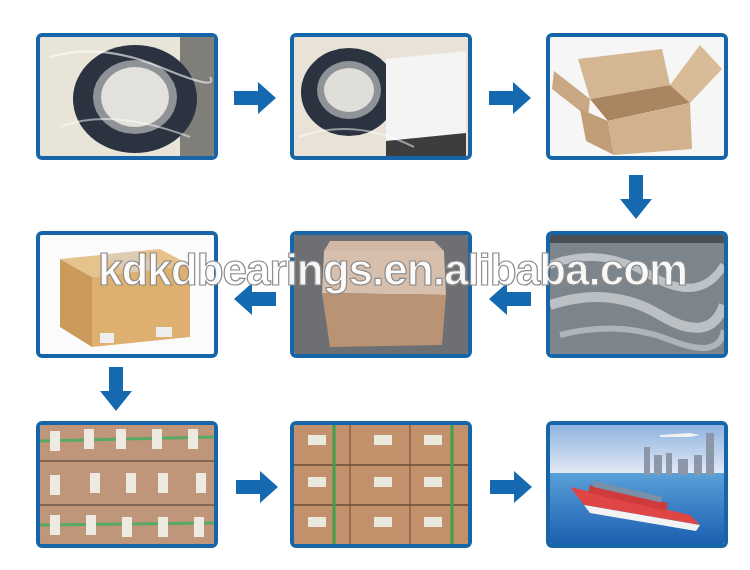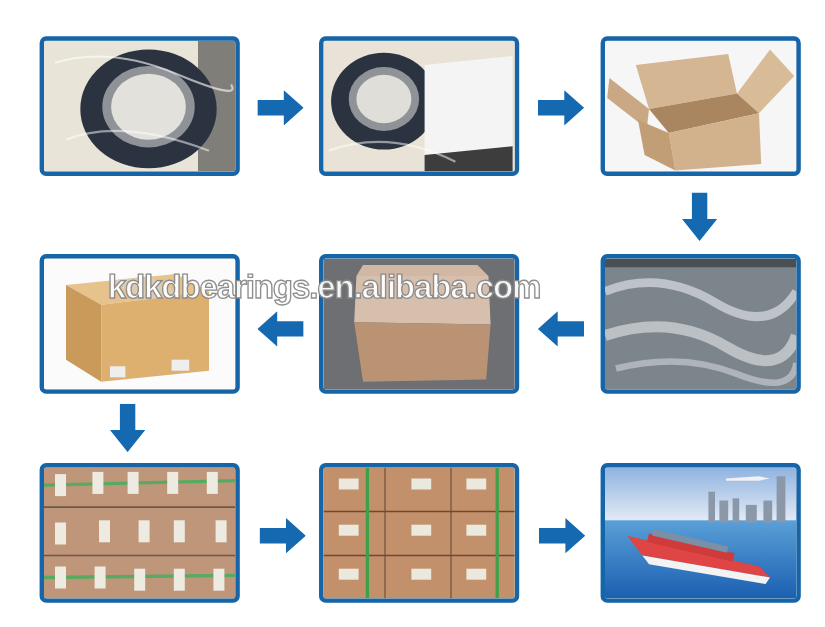--- a/index.html
+++ b/index.html
@@ -8,21 +8,21 @@
   .frame {
     position: absolute; width: 182px; height: 127px;
     border: 4px solid #1565a8; border-radius: 6px; overflow: hidden;
     background: #ddd;
   }
   .frame .scene { position: absolute; inset: 0; }
   .arrow { position: absolute; }
   .arrow svg { display: block; }
   .watermark {
     position: absolute; left: 98px; top: 245px; width: 560px;
-    font-size: 30px; font-weight: bold; color: #ffffff; letter-spacing: -1px;
+    font-size: 44px; font-weight: bold; color: #ffffff; letter-spacing: -1px;
     -webkit-text-stroke: 1.2px #8a8a8a;
     text-shadow: 0 0 1px #999;
     white-space: nowrap; font-family: "Liberation Sans", sans-serif;
     pointer-events: none; opacity: 0.95;
   }
 </style>
 </head>
 <body>
 
 <div class="frame" style="left:36px; top:33px;">

